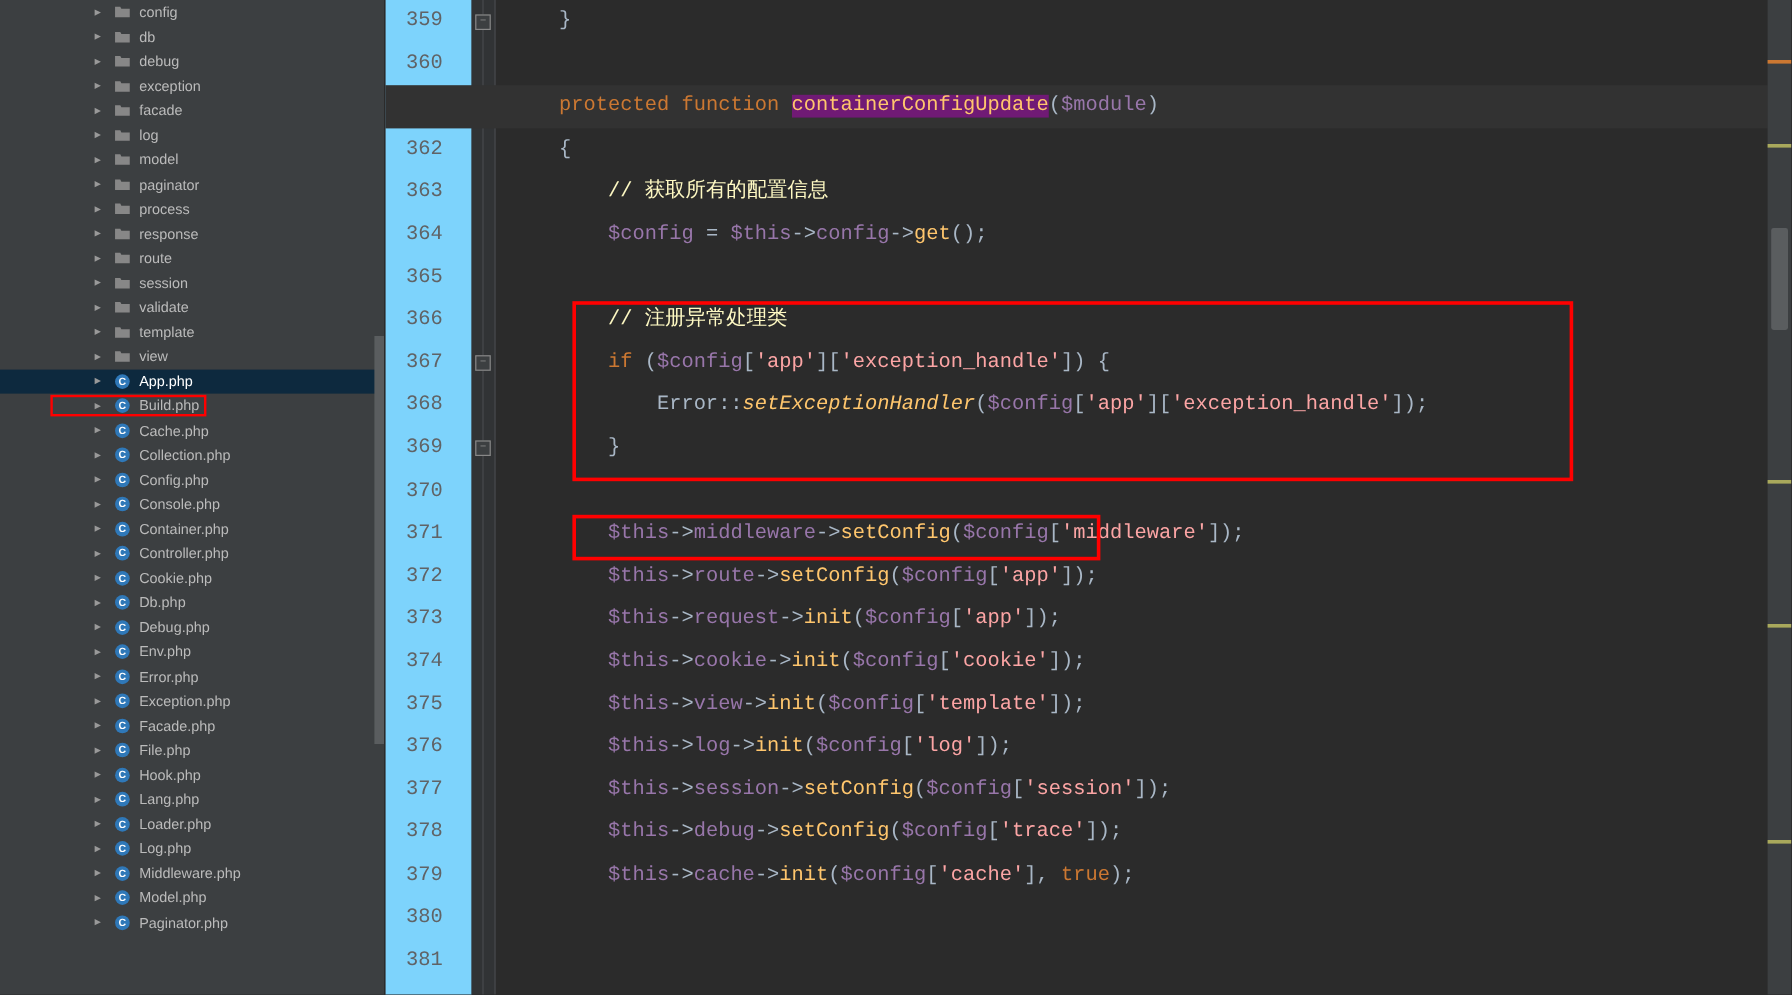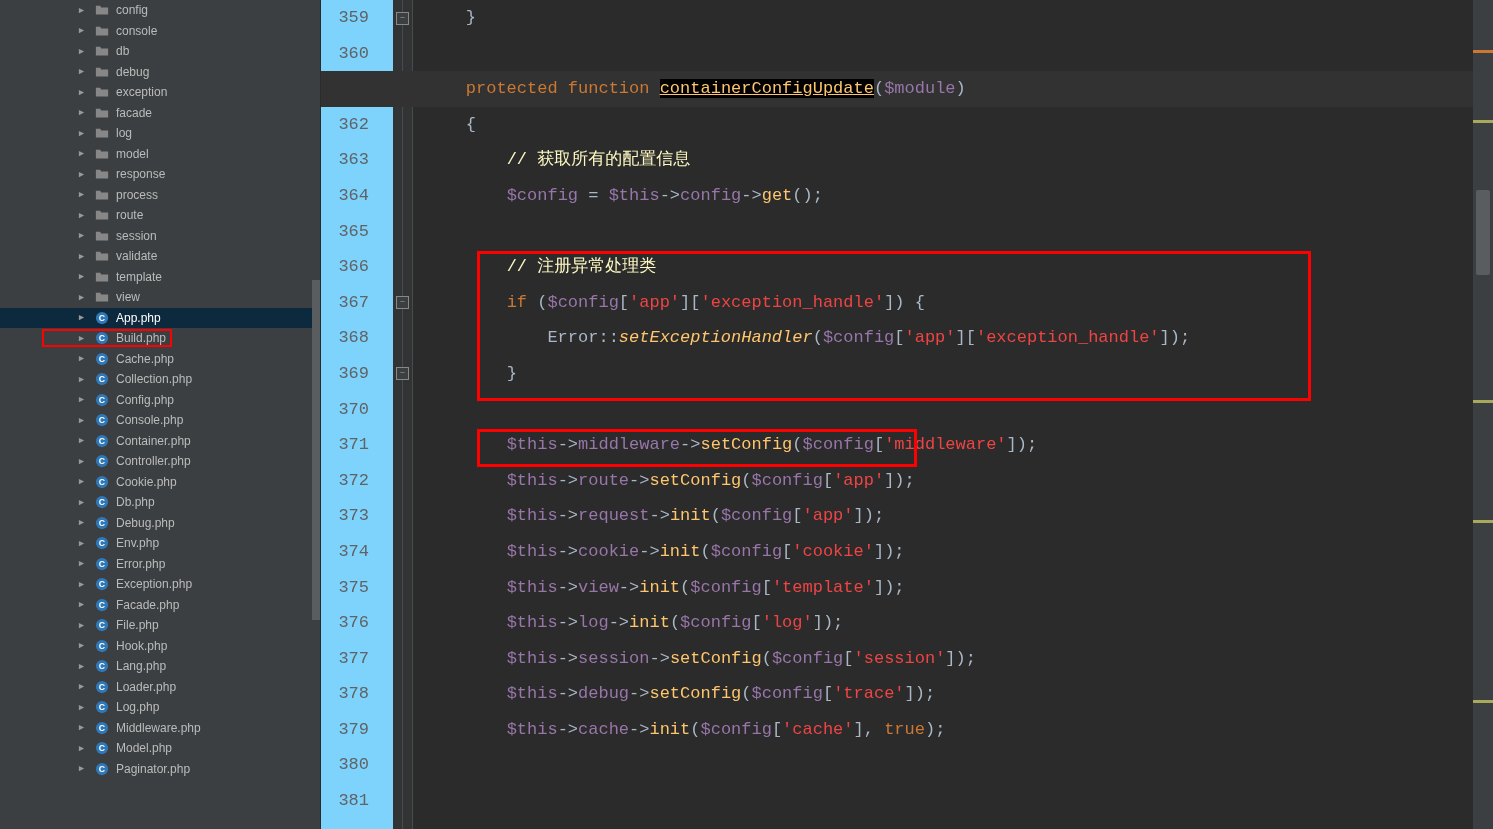--- a/index.html
+++ b/index.html
@@ -103,24 +103,24 @@
     position:relative;
   }
   .code-line { height: 35.6px; line-height: 35.6px; white-space: pre; position:relative;}
   .code-line.hl-bg { background:#323232; }
   .code-line.hl-bg::before{
     content:""; position:absolute; left:-104px; width:104px; height:100%; background:#323232;
   }
   .tok-kw { color: #cc7832; }
   .tok-fn { color: #cc7832; }
   .tok-name { color: #ffc66d; }
-  .tok-name-u { color:#ffc66d; background:#000000;text-decoration:underline; }
+  .tok-name-u { color:#ffc66d; background:#701a75; }
   .tok-var { color: #9876aa; }
   .tok-normal { color: #a9b7c6; }
-  .tok-str { color: #ef4444; }
+  .tok-str { color: #fca5a5; }
   .tok-cmt { color: #fef9c3; }
   .tok-bool { color: #cc7832; }
   .tok-cls { color: #a9b7c6; }
   
   .red-box1 {
     position:absolute; border:3px solid red; pointer-events:none;
     left:64px; top:251px; width:834px; height:150px;
   }
   .red-box2 {
     position:absolute; border:3px solid red; pointer-events:none;
@@ -158,33 +158,20 @@
         <span class="expand">
           <svg viewBox="0 0 8 8" width="7" height="7">
             <path d="M1 1 L7 4 L1 7 Z" fill="#999"></path>
           </svg>
         </span>
         <span class="icon folder">
           <svg viewBox="0 0 16 16" width="14" height="14">
             <path d="M1 3h5l1 2h8v8H1z"></path>
           </svg>
         </span>
-        <span>console</span>
-      </li>
-      <li class="tree-item">
-        <span class="expand">
-          <svg viewBox="0 0 8 8" width="7" height="7">
-            <path d="M1 1 L7 4 L1 7 Z" fill="#999"></path>
-          </svg>
-        </span>
-        <span class="icon folder">
-          <svg viewBox="0 0 16 16" width="14" height="14">
-            <path d="M1 3h5l1 2h8v8H1z"></path>
-          </svg>
-        </span>
         <span>db</span>
       </li>
       <li class="tree-item">
         <span class="expand">
           <svg viewBox="0 0 8 8" width="7" height="7">
             <path d="M1 1 L7 4 L1 7 Z" fill="#999"></path>
           </svg>
         </span>
         <span class="icon folder">
           <svg viewBox="0 0 16 16" width="14" height="14">
@@ -249,34 +236,47 @@
         <span class="expand">
           <svg viewBox="0 0 8 8" width="7" height="7">
             <path d="M1 1 L7 4 L1 7 Z" fill="#999"></path>
           </svg>
         </span>
         <span class="icon folder">
           <svg viewBox="0 0 16 16" width="14" height="14">
             <path d="M1 3h5l1 2h8v8H1z"></path>
           </svg>
         </span>
+        <span>paginator</span>
+      </li>
+      <li class="tree-item">
+        <span class="expand">
+          <svg viewBox="0 0 8 8" width="7" height="7">
+            <path d="M1 1 L7 4 L1 7 Z" fill="#999"></path>
+          </svg>
+        </span>
+        <span class="icon folder">
+          <svg viewBox="0 0 16 16" width="14" height="14">
+            <path d="M1 3h5l1 2h8v8H1z"></path>
+          </svg>
+        </span>
+        <span>process</span>
+      </li>
+      <li class="tree-item">
+        <span class="expand">
+          <svg viewBox="0 0 8 8" width="7" height="7">
+            <path d="M1 1 L7 4 L1 7 Z" fill="#999"></path>
+          </svg>
+        </span>
+        <span class="icon folder">
+          <svg viewBox="0 0 16 16" width="14" height="14">
+            <path d="M1 3h5l1 2h8v8H1z"></path>
+          </svg>
+        </span>
         <span>response</span>
-      </li>
-      <li class="tree-item">
-        <span class="expand">
-          <svg viewBox="0 0 8 8" width="7" height="7">
-            <path d="M1 1 L7 4 L1 7 Z" fill="#999"></path>
-          </svg>
-        </span>
-        <span class="icon folder">
-          <svg viewBox="0 0 16 16" width="14" height="14">
-            <path d="M1 3h5l1 2h8v8H1z"></path>
-          </svg>
-        </span>
-        <span>process</span>
       </li>
       <li class="tree-item">
         <span class="expand">
           <svg viewBox="0 0 8 8" width="7" height="7">
             <path d="M1 1 L7 4 L1 7 Z" fill="#999"></path>
           </svg>
         </span>
         <span class="icon folder">
           <svg viewBox="0 0 16 16" width="14" height="14">
             <path d="M1 3h5l1 2h8v8H1z"></path>

